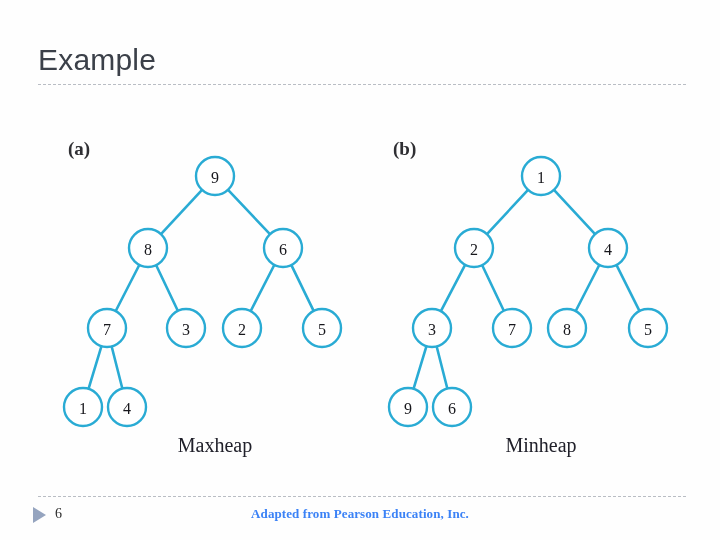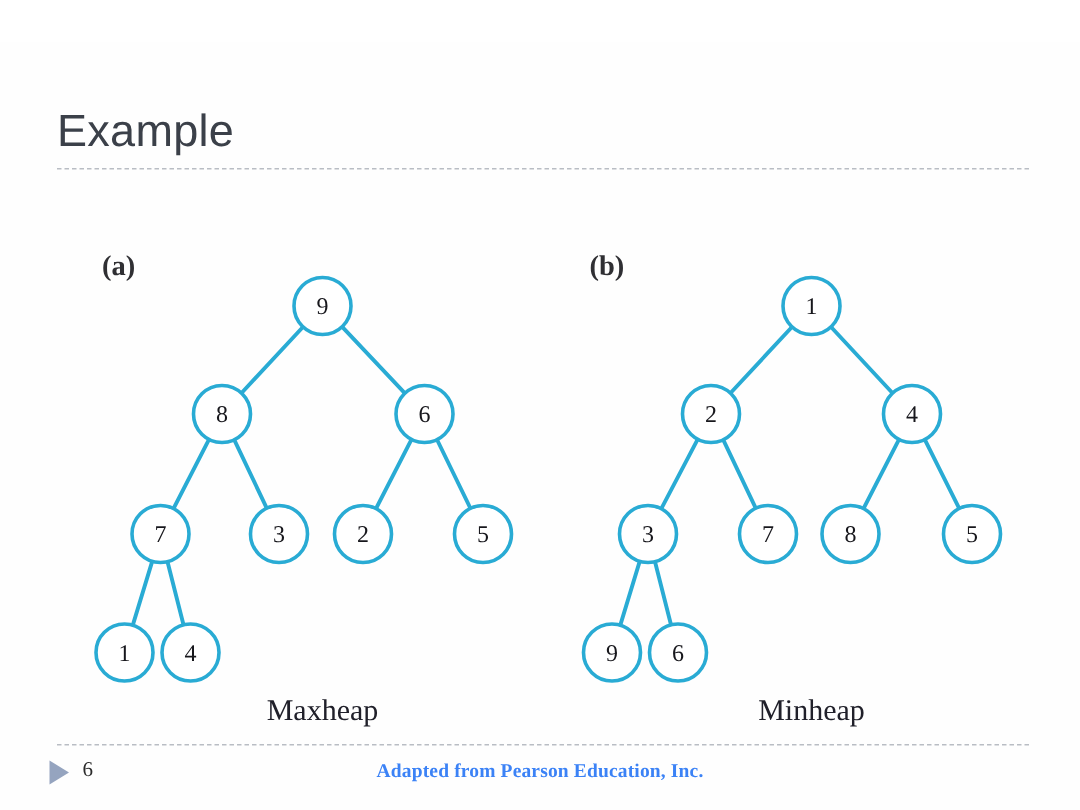--- a/index.html
+++ b/index.html
@@ -11,21 +11,20 @@
     height: 540px;
     background: #ffffff;
     font-family: "Liberation Sans", sans-serif;
     overflow: hidden;
     position: relative;
   }
   .slide {
     position: absolute;
     inset: 0;
     background: #fefefe;
-    margin-top: 28px;
   }
   
   .title-area {
     position: absolute;
     left: 38px;
     top: 42px;
     width: 648px;
   }
   .slide-title {
     font-family: "Liberation Sans", sans-serif;

